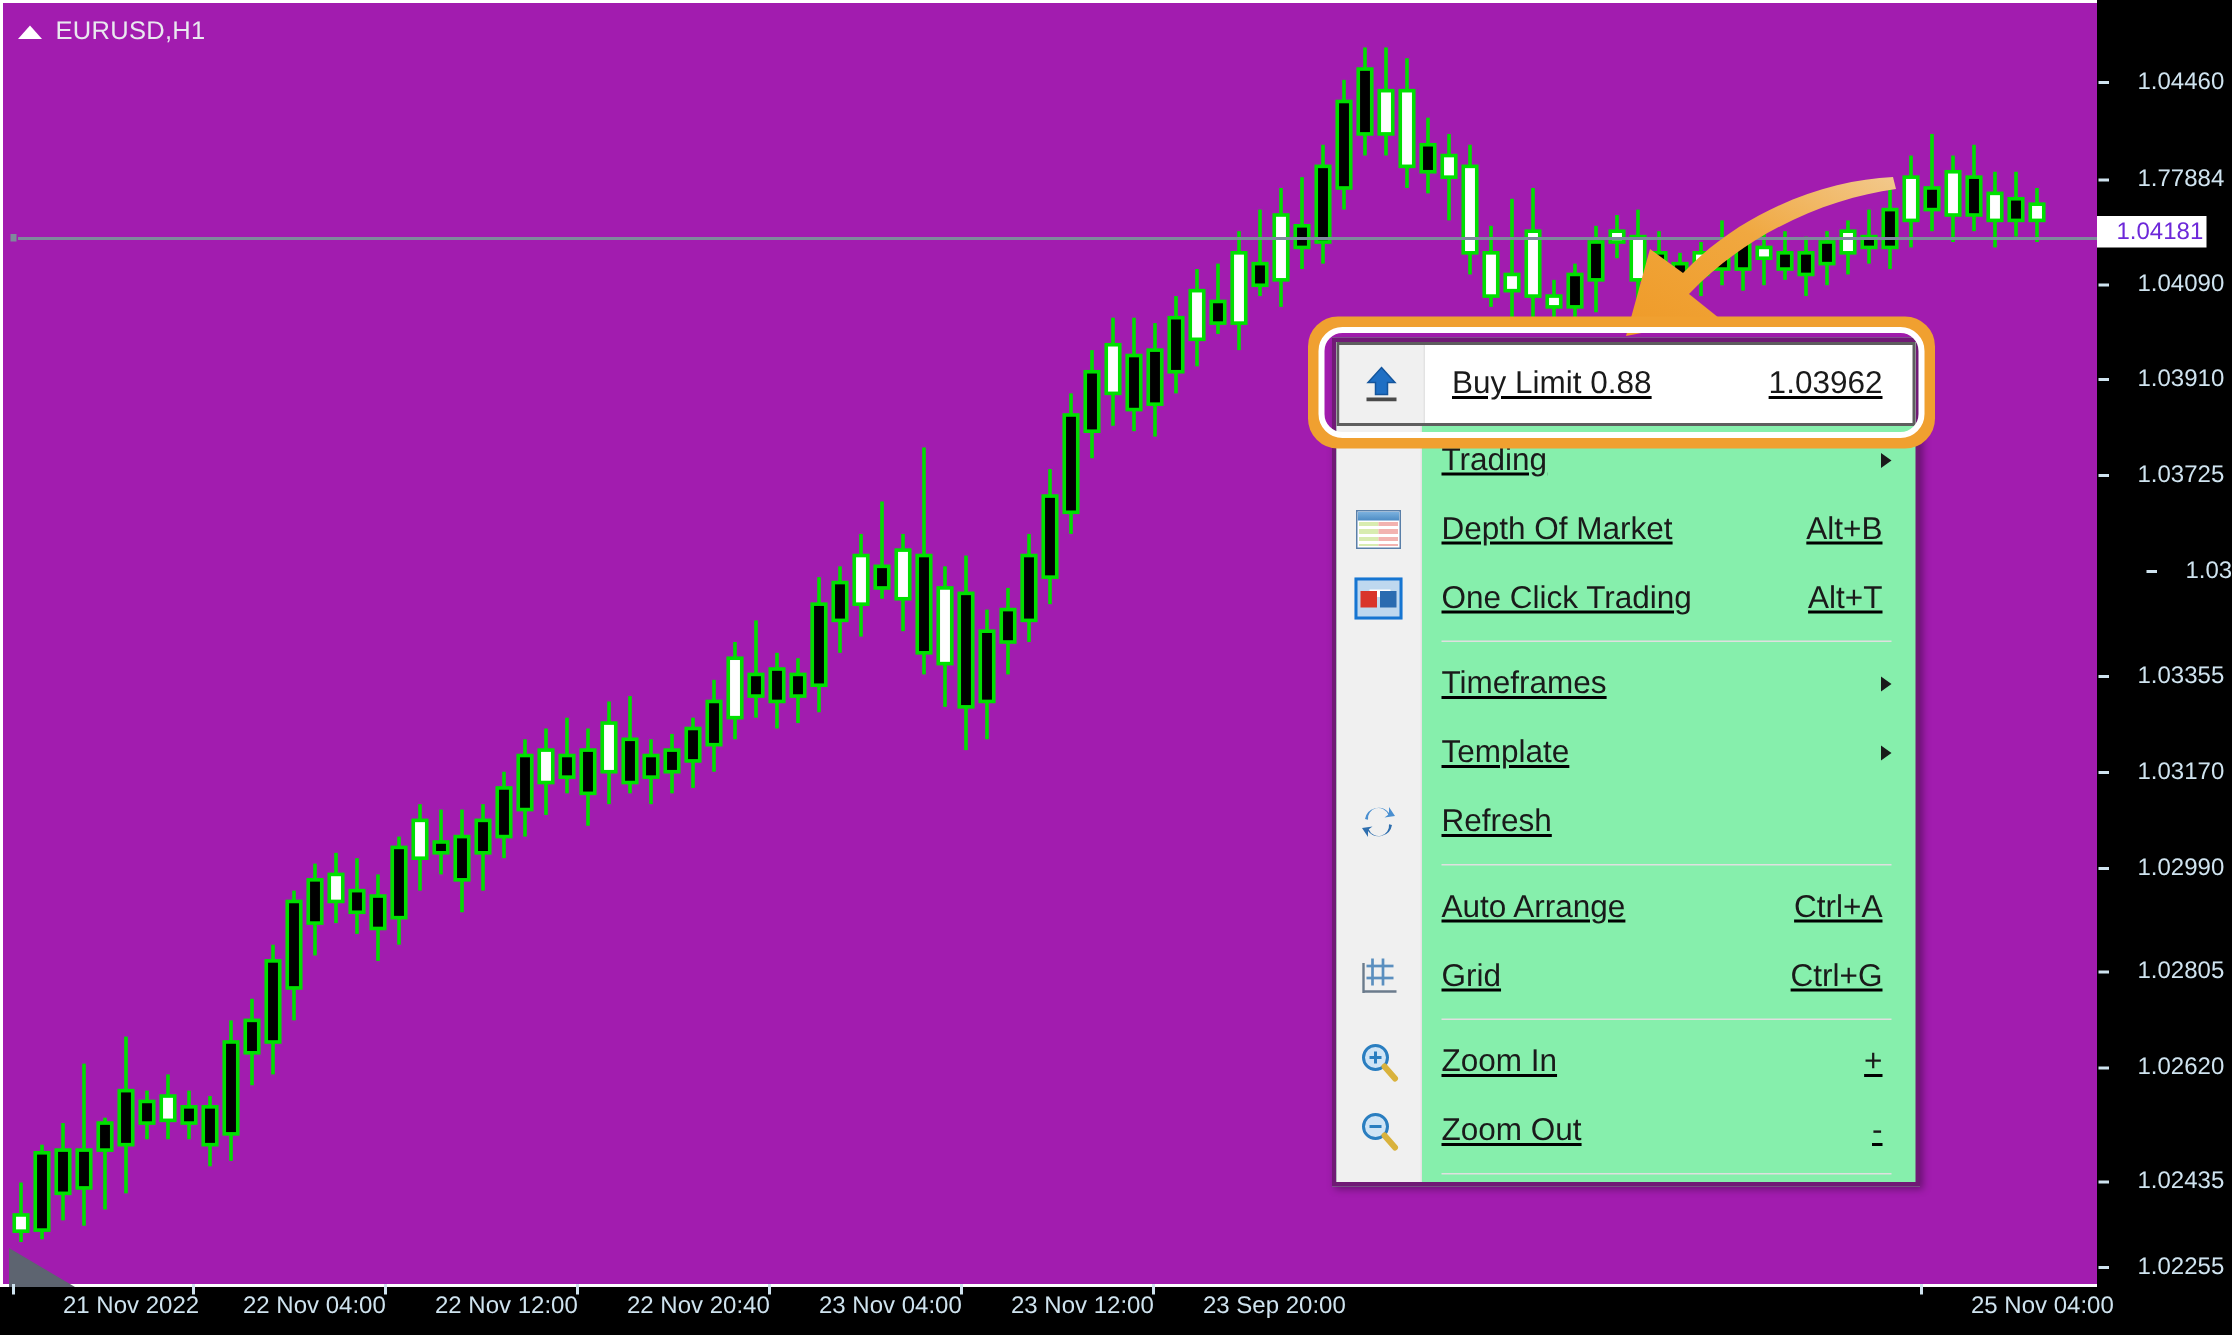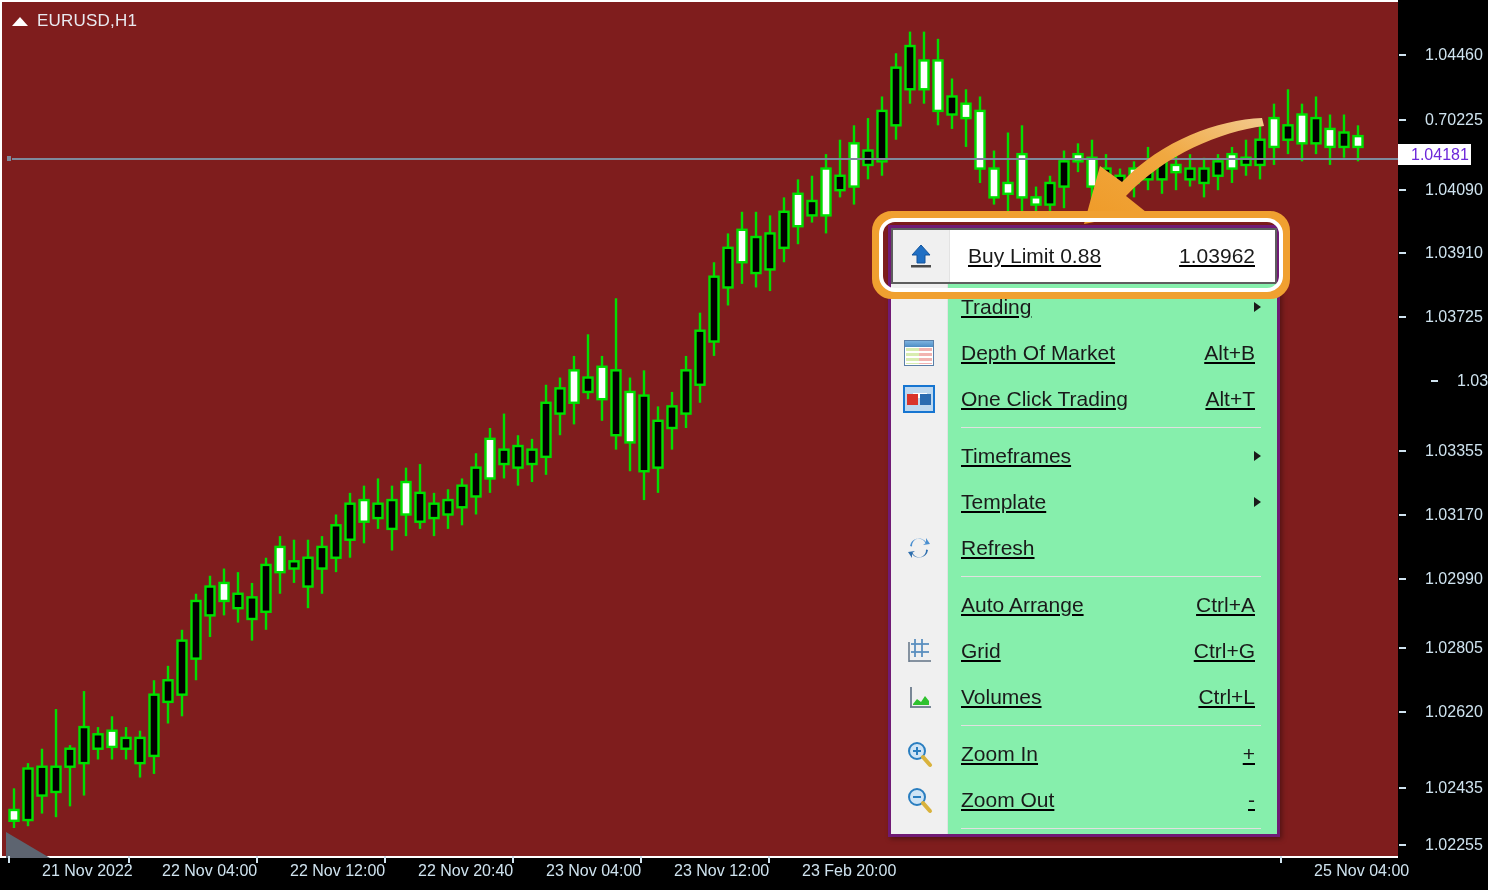--- a/index.html
+++ b/index.html
@@ -17,21 +17,21 @@
   }
 
   
   #chart-frame {
     position: absolute;
     left: 0; top: 0;
     width: 1456px;
     height: 858px;
     border: 2px solid #ffffff;
     box-sizing: border-box;
-    background: #7f1d1d;
+    background: #a21caf;
   }
   #chart-title-bar {
     position: absolute;
     left: 10px; top: 9px;
     display: flex;
     align-items: center;
     gap: 9px;
     z-index: 6;
   }
   #chart-title-tri {
@@ -698,21 +698,21 @@
     </div>
   </div>
 
   <div id="price-axis">
       <div class="price-tick" style="top: 46px;">
         <span class="dash"></span>
         <span class="val">1.04460</span>
       </div>
       <div class="price-tick" style="top: 111px;">
         <span class="dash"></span>
-        <span class="val">0.70225</span>
+        <span class="val">1.77884</span>
       </div>
       <div class="price-tick" style="top: 181px;">
         <span class="dash"></span>
         <span class="val">1.04090</span>
       </div>
       <div class="price-tick" style="top: 244px;">
         <span class="dash"></span>
         <span class="val">1.03910</span>
       </div>
       <div class="price-tick" style="top: 308px;">
@@ -776,21 +776,21 @@
       <div class="time-tick" style="left: 512px;">
         <span class="mark"></span>
         <span class="lbl">23 Nov 04:00</span>
       </div>
       <div class="time-tick" style="left: 640px;">
         <span class="mark"></span>
         <span class="lbl">23 Nov 12:00</span>
       </div>
       <div class="time-tick" style="left: 768px;">
         <span class="mark"></span>
-        <span class="lbl">23 Feb 20:00</span>
+        <span class="lbl">23 Sep 20:00</span>
       </div>
       <div class="time-tick" style="left: 1280px;">
         <span class="mark"></span>
         <span class="lbl">25 Nov 04:00</span>
       </div>
     </div>
 
   <div id="context-menu">
     <div id="menu-gutter"></div>
 
@@ -870,31 +870,20 @@
               <line x1="5" y1="25" x2="27" y2="25" stroke="#6b7b8c" stroke-width="1.6"></line>
               <line x1="11" y1="3" x2="11" y2="21" stroke="#5b8fbf" stroke-width="1.8"></line>
               <line x1="18" y1="3" x2="18" y2="21" stroke="#5b8fbf" stroke-width="1.8"></line>
               <line x1="7" y1="8" x2="25" y2="8" stroke="#5b8fbf" stroke-width="1.8"></line>
               <line x1="7" y1="16" x2="25" y2="16" stroke="#5b8fbf" stroke-width="1.8"></line>
             </svg>
           </div>
           <div class="mi-label">Grid</div>
           <div class="mi-accel">Ctrl+G</div>
         </div>
-        <div class="menu-item">
-          <div class="mi-icon">
-            <svg width="30" height="30" viewBox="0 0 30 30">
-              <line x1="7" y1="5" x2="7" y2="25" stroke="#6b7b8c" stroke-width="1.8"></line>
-              <line x1="6" y1="25" x2="27" y2="25" stroke="#6b7b8c" stroke-width="1.8"></line>
-              <path d="M9 22 L13 17 L17 20 L21 14 L25 19 L25 23 L9 23 Z" fill="#2fc22f"></path>
-            </svg>
-          </div>
-          <div class="mi-label">Volumes</div>
-          <div class="mi-accel">Ctrl+L</div>
-        </div>
         <div class="menu-sep"></div>
         <div class="menu-item">
           <div class="mi-icon">
             <svg width="30" height="30" viewBox="0 0 30 30">
               <circle cx="13" cy="12" r="8" fill="#cfe4f5" stroke="#2a7ec0" stroke-width="2"></circle>
               <line x1="13" y1="8" x2="13" y2="16" stroke="#2a7ec0" stroke-width="2"></line>
               <line x1="9" y1="12" x2="17" y2="12" stroke="#2a7ec0" stroke-width="2"></line>
               <line x1="19" y1="18" x2="26" y2="26" stroke="#d9b23c" stroke-width="4" stroke-linecap="round"></line>
             </svg>
           </div>

